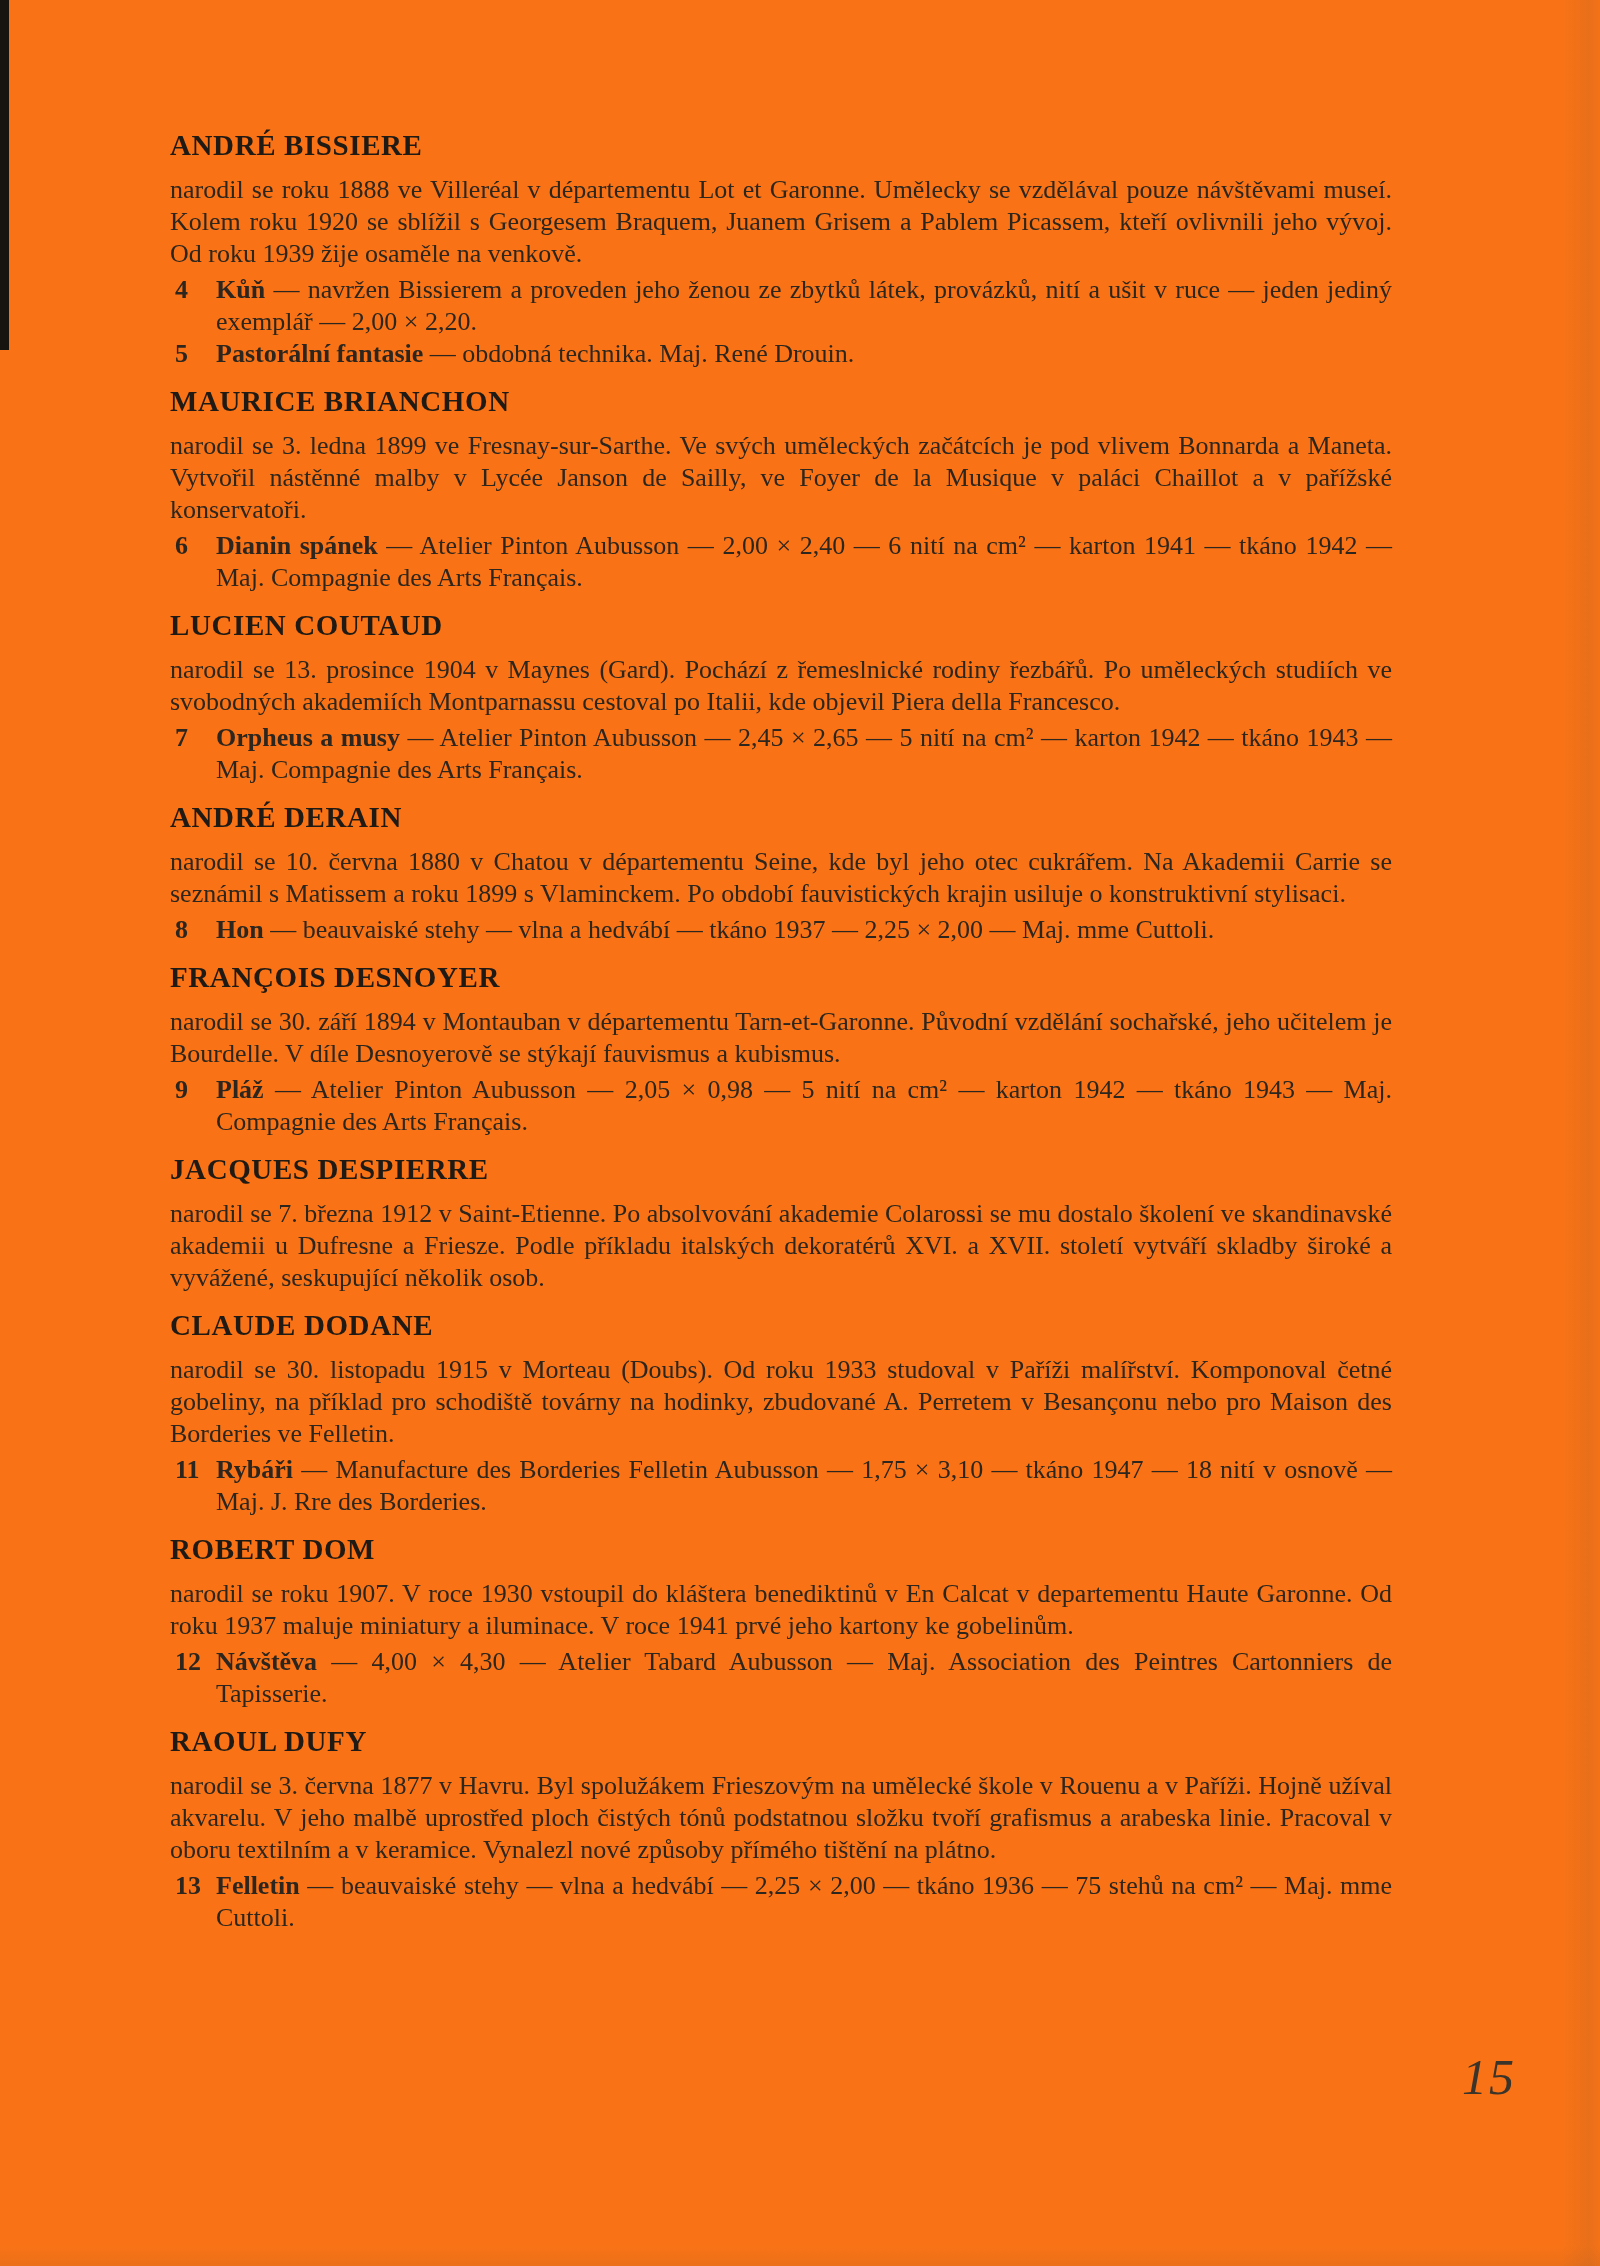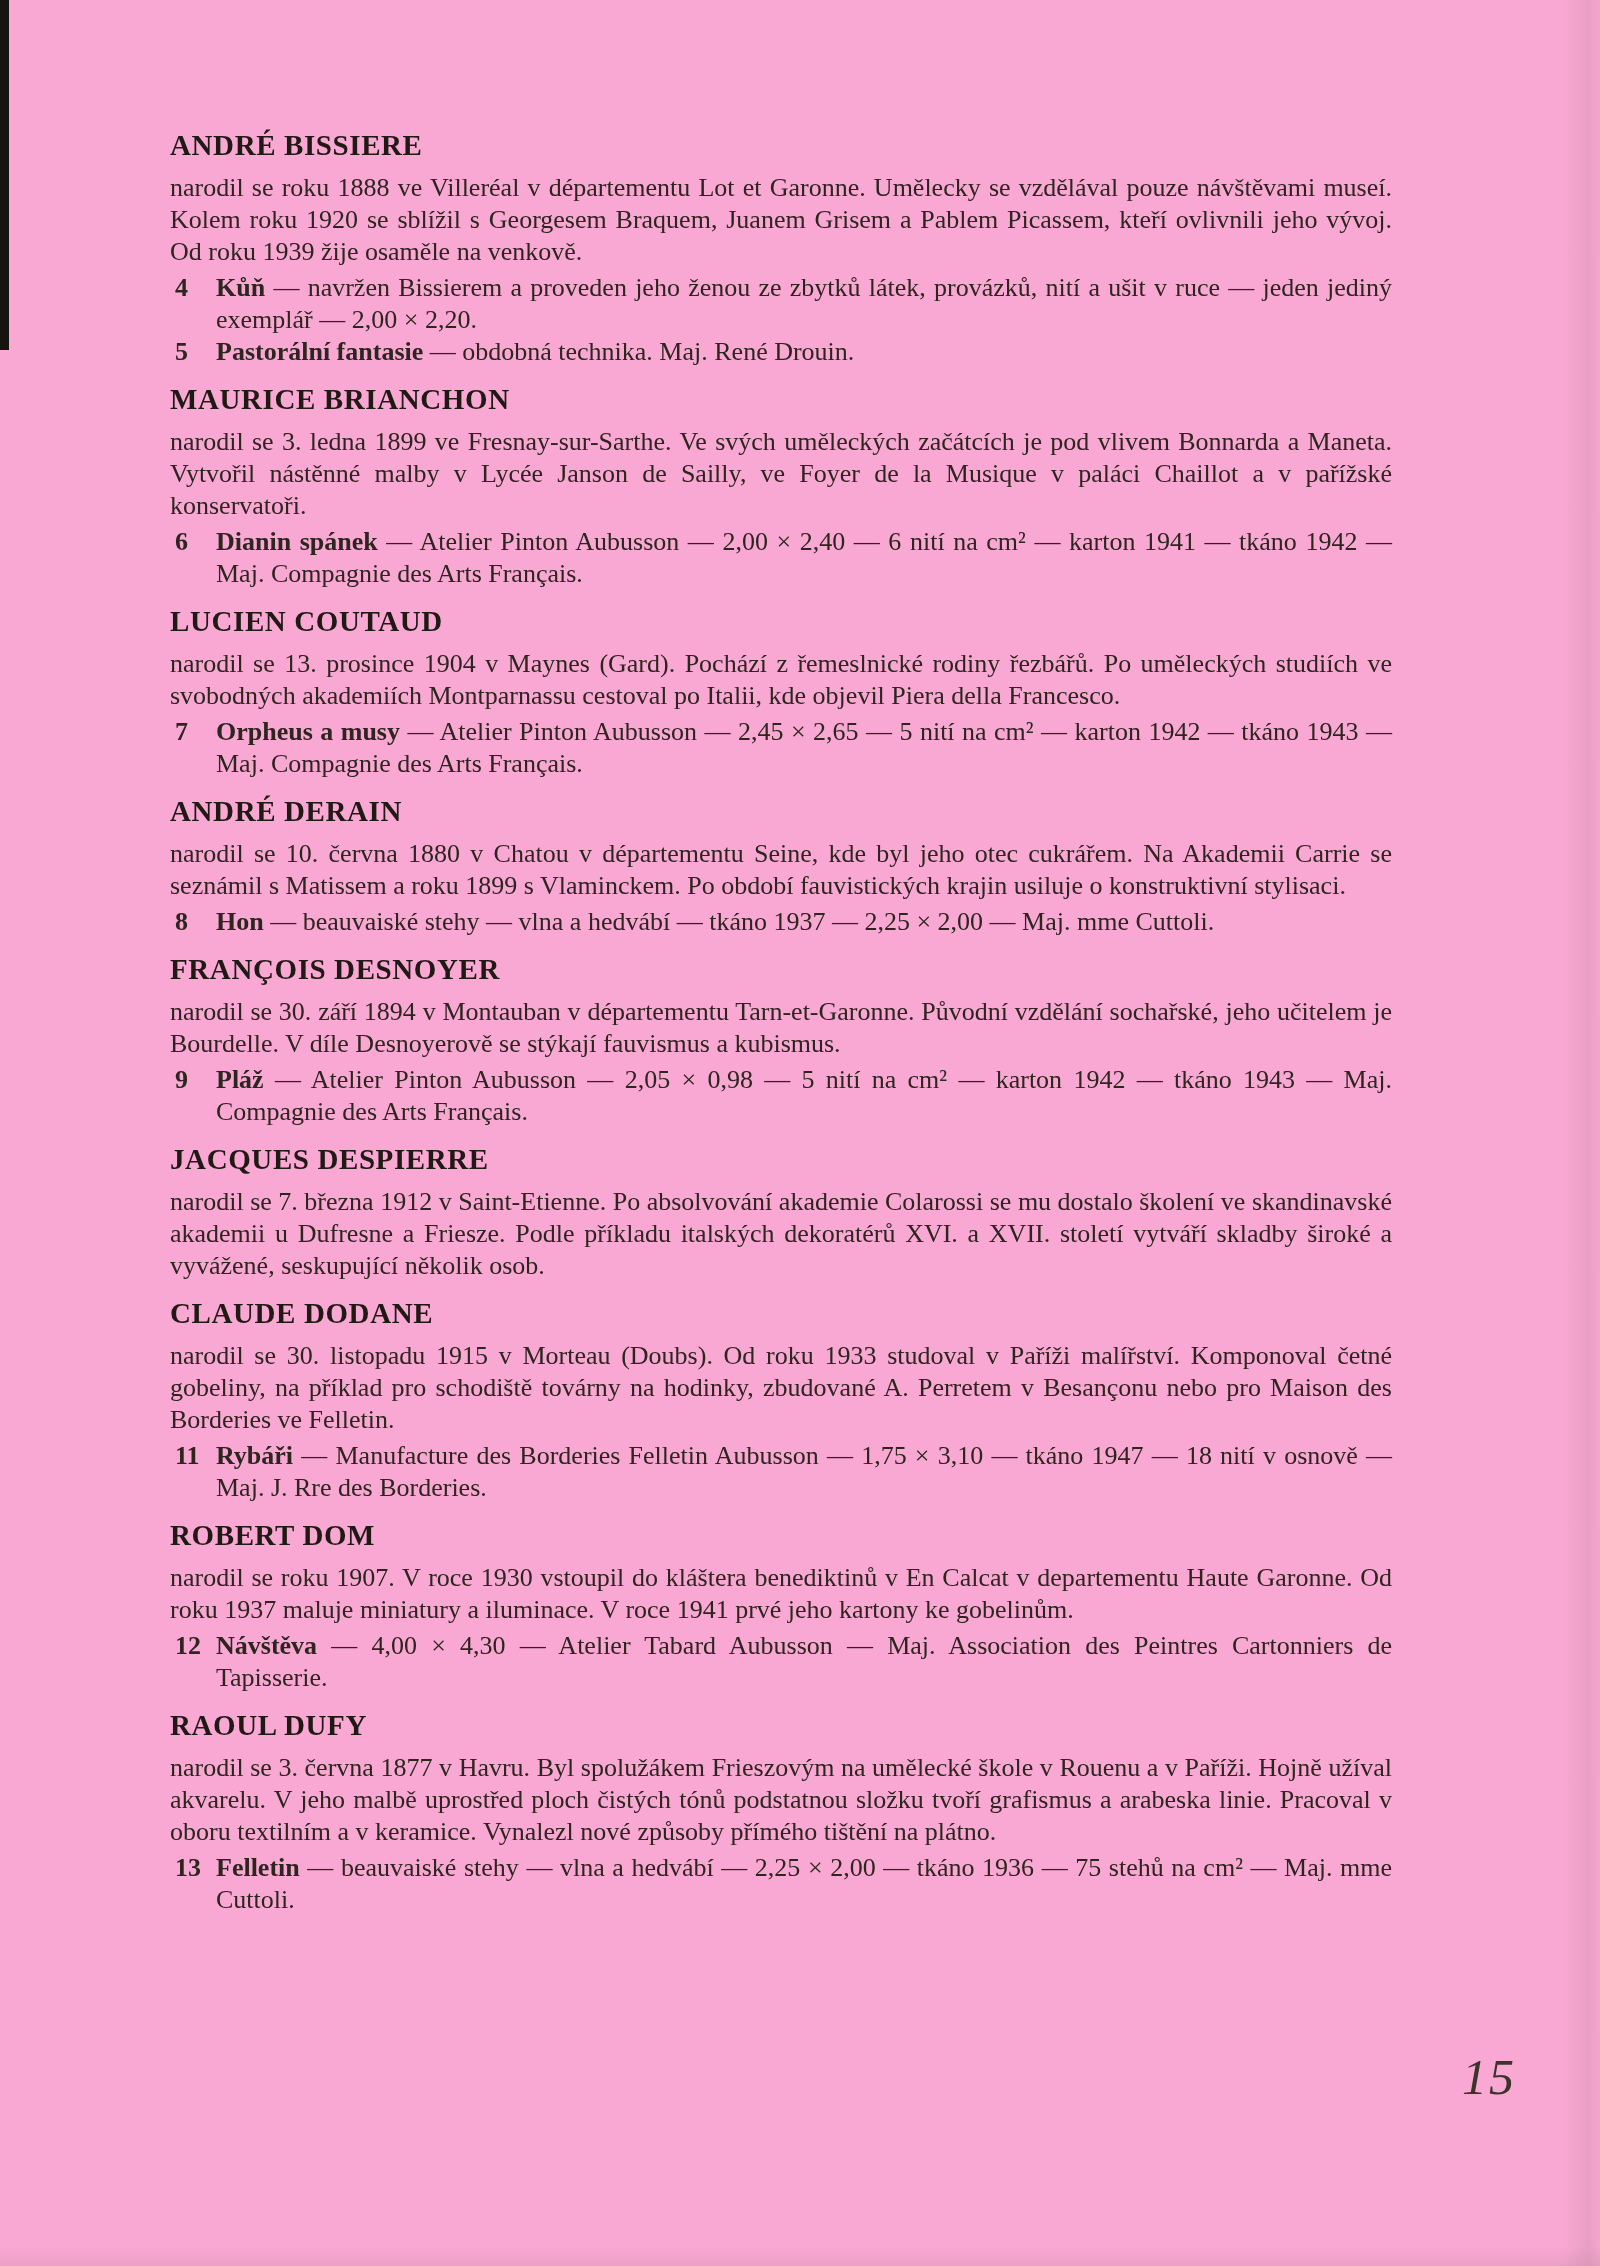--- a/index.html
+++ b/index.html
@@ -4,21 +4,21 @@
 <style>
   html, body { margin: 0; padding: 0; }
   body {
     width: 1600px; height: 2266px;
     background: #b9b4a6;
     font-family: "Liberation Serif", serif;
   }
   .page {
     position: relative;
     width: 1600px; height: 2266px;
-    background: #f9a8d4;
+    background: #f97316;
     overflow: hidden;
     color: #2d261e;
   }
   
   .scan-bar {
     position: absolute; left: 0; top: 0;
     width: 9px; height: 350px;
     background: #17130f;
   }
   .edge-right {
@@ -42,21 +42,21 @@
     line-height: 30px;
     font-weight: 700;
     letter-spacing: 0.6px;
     color: #201a14;
     margin: 0 0 12px 0;
   }
   .bio {
     font-size: 26px;
     line-height: 32px;
     text-align: justify;
-    margin: 4px 0 4px 0;
+    margin: 14px 0 4px 0;
   }
   .works { }
   .work {
     position: relative;
     padding-left: 46px;
     font-size: 26px;
     line-height: 32px;
     text-align: justify;
   }
   .work-num {

